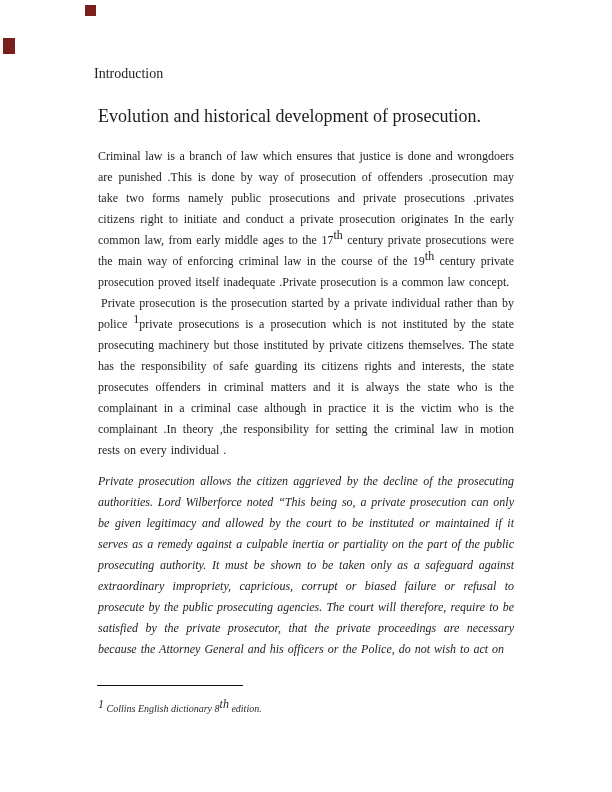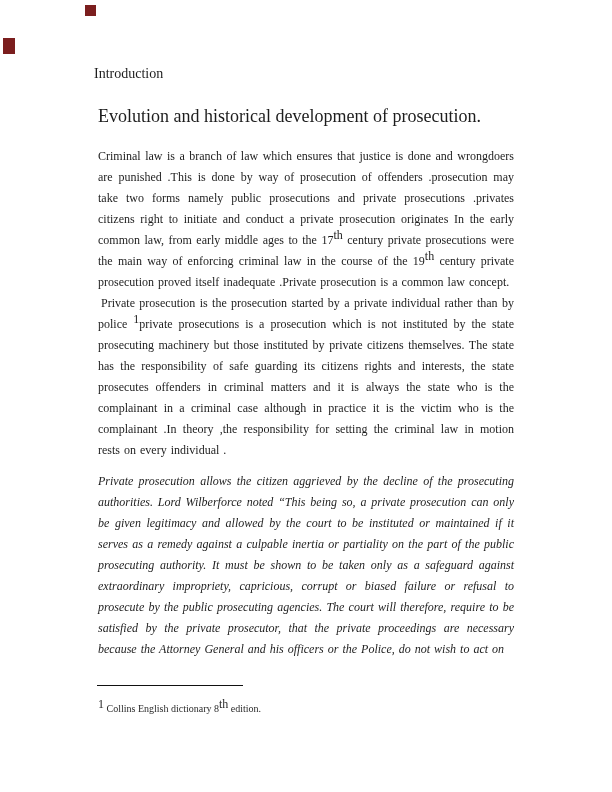--- a/index.html
+++ b/index.html
@@ -54,20 +54,21 @@
     height: 1px;
     background: #111111;
   }
   .footnote {
     position: absolute;
     left: 98px;
     top: 703px;
     width: 416px;
     margin: 0;
     font-size: 10px;
+    font-style: italic;
     color: #2a2a2a;
   }
   .edge-mark {
     position: absolute;
     background: #7b1e1e;
   }
   .edge-mark.top { left: 85px; top: 5px; width: 11px; height: 11px; }
   .edge-mark.left { left: 3px; top: 38px; width: 12px; height: 16px; }
 </style>
 </head>

